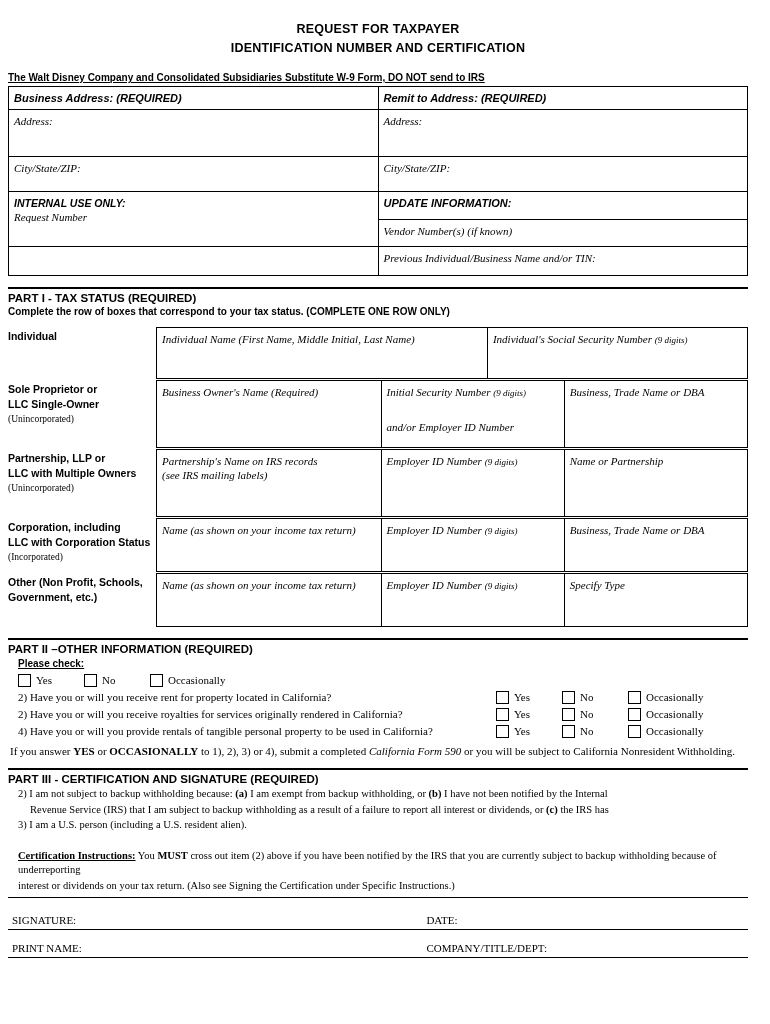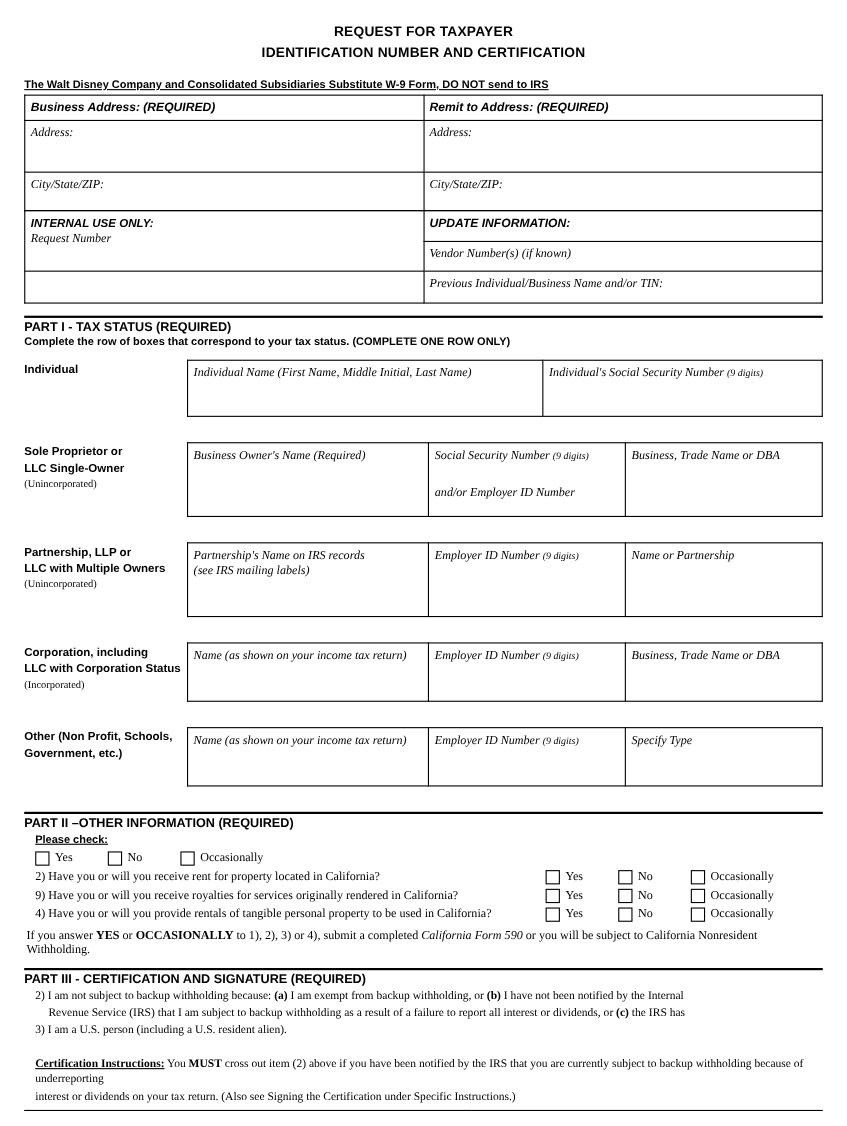--- a/index.html
+++ b/index.html
@@ -12,21 +12,21 @@
     height: 1024px;
     font-family: "Liberation Serif", serif;
     color: #000000;
     font-size: 11px;
   }
   .page {
     position: relative;
     width: 770px;
     height: 1024px;
     box-sizing: border-box;
-    padding: 20px 22px 10px 22px;
+    padding: 20px 22px 10px 8px;
   }
   .title {
     text-align: center;
     font-family: "Liberation Sans", sans-serif;
     font-weight: bold;
     font-size: 12.5px;
     line-height: 19px;
     letter-spacing: 0.2px;
   }
   .subtitle-spacer { height: 14px; }
@@ -74,21 +74,21 @@
   .part-sub {
     font-family: "Liberation Sans", sans-serif;
     font-weight: bold;
     font-size: 10px;
     margin-bottom: 6px;
   }
 
   
   .taxrow {
     display: flex;
-    margin-bottom: 23px;
+    margin-bottom: 1px;
   }
   .taxrow .label {
     width: 148px;
     flex: 0 0 148px;
     font-family: "Liberation Sans", sans-serif;
     font-weight: bold;
     font-size: 10.5px;
     line-height: 15px;
     padding-top: 2px;
   }
@@ -266,21 +266,21 @@
             <col style="width:38%">
             <col style="width:31%">
             <col style="width:31%">
           </colgroup>
         <tbody>
             <tr>
           <td style="height:58px">
             <span>Business Owner's Name (Required)</span>
           </td>
           <td style="height:58px">
-            <div><span>Social Security Number </span><span class="sm">(9 digits)</span></div>
+            <div><span>Initial Security Number </span><span class="sm">(9 digits)</span></div>
             <div style="margin-top:20px">and/or Employer ID Number</div>
           </td>
           <td style="height:58px">
             <span>Business, Trade Name or DBA</span>
           </td>
         </tr>
       </tbody>
         </table>
     </div>
   </div>
@@ -411,21 +411,21 @@
           <span>No</span>
         </div>
       <div class="chk-item">
           <span class="chk"></span>
           <span>Occasionally</span>
         </div>
     </div>
   </div>
 
   <div class="q-line">
-    <div class="q-text">9) Have you or will you receive royalties for services originally rendered in California?</div>
+    <div class="q-text">2) Have you or will you receive royalties for services originally rendered in California?</div>
     <div class="chk-group">
       <div class="chk-item yes">
           <span class="chk"></span>
           <span>Yes</span>
         </div>
       <div class="chk-item no">
           <span class="chk"></span>
           <span>No</span>
         </div>
       <div class="chk-item">
@@ -467,20 +467,24 @@
     <p style="margin-top:16px"><span class="b u">Certification Instructions:</span><span> You </span><span class="b">MUST</span><span> cross out item (2) above if you have been notified by the IRS that you are currently subject to backup withholding because of underreporting</span></p>
     <p>interest or dividends on your tax return.  (Also see Signing the Certification under Specific Instructions.)</p>
   </div>
 
   <table class="sig-table">
     <colgroup>
         <col style="width:56%">
         <col style="width:44%">
       </colgroup>
     <tbody>
+        <tr>
+      <td>SIGNATURE:</td>
+      <td>DATE:</td>
+    </tr>
     <tr>
       <td>PRINT NAME:</td>
       <td>COMPANY/TITLE/DEPT:</td>
     </tr>
 
   </tbody>
     </table>
 
 </div>
 

